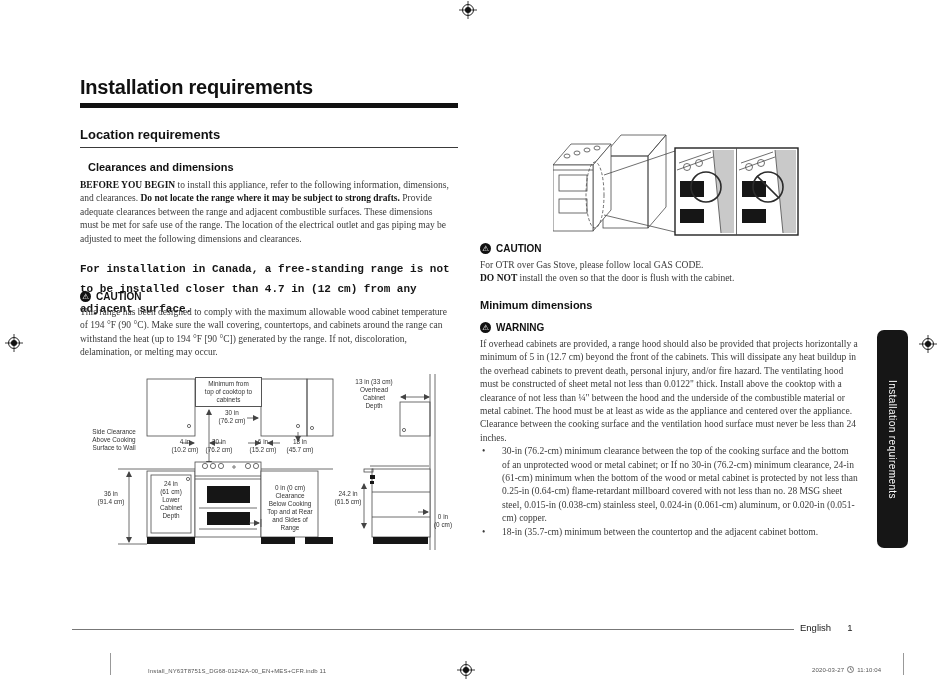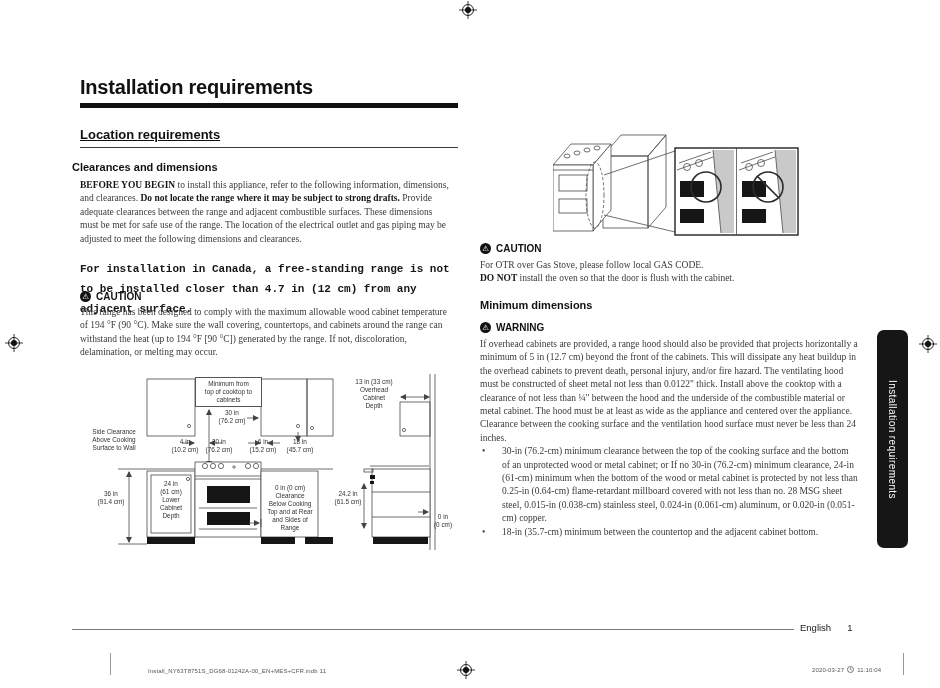--- a/index.html
+++ b/index.html
@@ -1,21 +1,21 @@
 <!DOCTYPE html>
 <html><head>
 <meta charset="utf-8">
 <style>
   html,body{margin:0;padding:0;background:#fff;}
   .page{position:relative;width:940px;height:688px;background:#ffffff;overflow:hidden;
         font-family:"Liberation Sans",sans-serif;color:#2e2e2e;}
   .abs{position:absolute;}
   .title{font-size:20px;font-weight:700;color:#111;letter-spacing:-0.2px;}
   .titlebar{background:#111;}
-  .h2{font-size:13px;font-weight:700;color:#111;text-decoration:underline;}
+  .h2{font-size:13px;font-weight:700;color:#111;}
   .h3{font-size:11px;font-weight:700;color:#111;}
   .rule{background:#3a3a3a;height:1px;}
   .body-text{font-size:9.5px;line-height:13.4px;color:#3a3a3a;font-family:Liberation Serif, serif;}
   .body-text b,.bold{font-weight:700;color:#161616;}
   .note-bold{font-size:11px;line-height:20px;font-weight:700;color:#161616;font-family:Liberation Mono, monospace;}
   .cau-row{display:flex;align-items:center;gap:5px;}
   .cau-icon{width:11px;height:11px;border-radius:50%;background:#111;color:#fff;
             display:flex;align-items:center;justify-content:center;font-size:7.5px;line-height:1;}
   .cau-label{font-size:10px;font-weight:700;color:#111;}
   .bullet-row{display:flex;font-size:9.5px;line-height:13.4px;color:#3a3a3a;}
@@ -71,21 +71,21 @@
     <line x1="0" y1="9" x2="18" y2="9" stroke="#222" stroke-width="0.9"></line>
     <circle cx="9" cy="9" r="3" fill="#111"></circle>
   </svg>
 
 
   <div class="abs title" style="left:80px;top:76px">Installation requirements</div>
   <div class="abs titlebar" style="left:80px;top:103px;width:378px;height:5px"></div>
 
   <div class="abs h2" style="left:80px;top:127px">Location requirements</div>
   <div class="abs rule" style="left:80px;top:147px;width:378px"></div>
-  <div class="abs h3" style="left:72px;top:161px">Clearances and dimensions</div>
+  <div class="abs h3" style="left:88px;top:161px">Clearances and dimensions</div>
 
   <div class="abs body-text" style="left:80px;top:179px;width:372px"><b>BEFORE YOU BEGIN</b><span> to install this appliance, refer to the following information, dimensions, and clearances. </span><b>Do not locate the range where it may be subject to strong drafts.</b><span> Provide adequate clearances between the range and adjacent combustible surfaces. These dimensions must be met for safe use of the range. The location of the electrical outlet and gas piping may be adjusted to meet the following dimensions and clearances.</span></div>
   <div class="abs note-bold" style="left:80px;top:259px;width:372px">For installation in Canada, a free-standing range is not to be installed closer than 4.7 in (12 cm) from any adjacent surface.</div>
 
   <div class="abs cau-row" style="left:80px;top:291px">
     <span class="cau-icon">⚠</span>
     <span class="cau-label">CAUTION</span>
   </div>
   <div class="abs body-text" style="left:80px;top:306px;width:372px">This range has been designed to comply with the maximum allowable wood cabinet temperature of 194 °F (90 °C). Make sure the wall covering, countertops, and cabinets around the range can withstand the heat (up to 194 °F [90 °C]) generated by the range. If not, discoloration, delamination, or melting may occur.</div>
 

